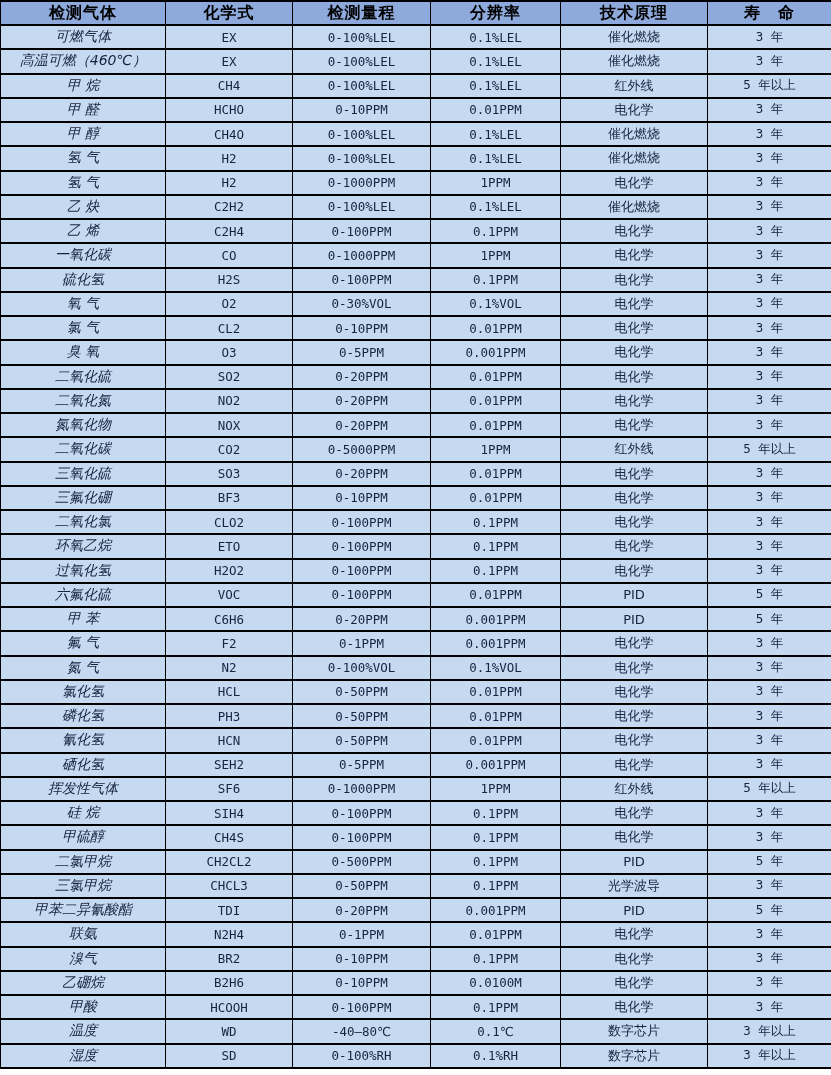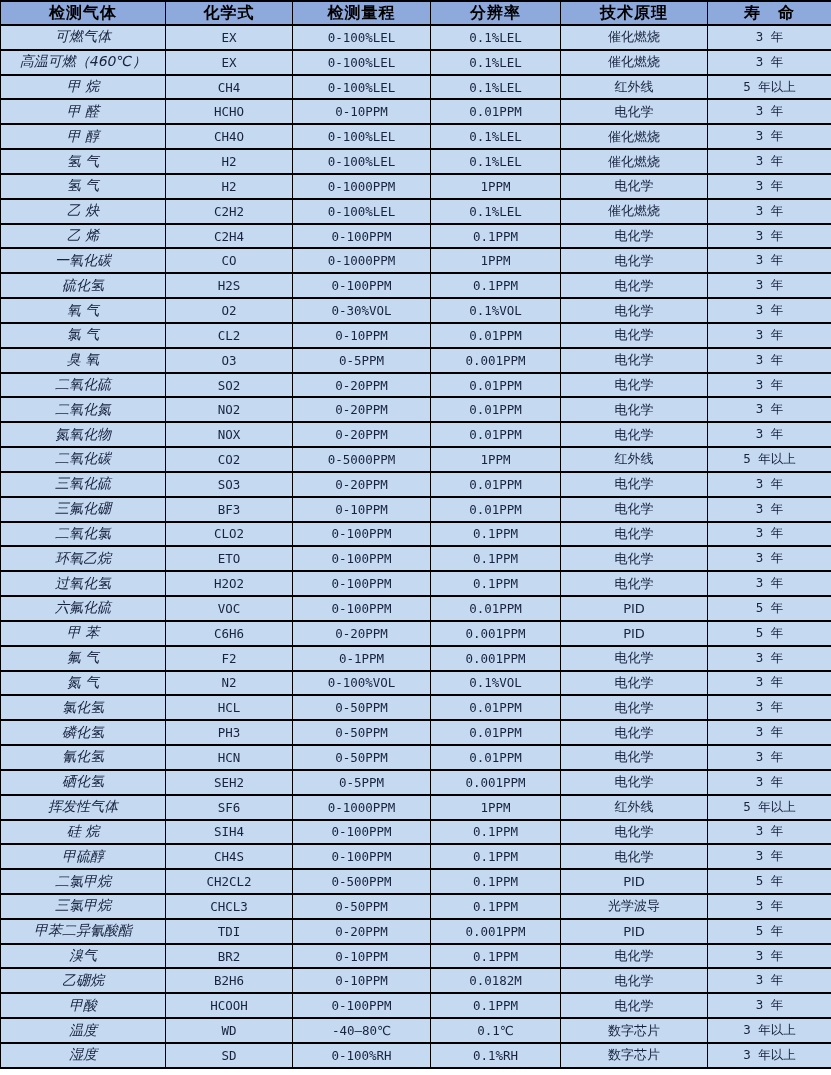--- a/index.html
+++ b/index.html
@@ -366,32 +366,40 @@
       </tr>
       <tr>
         <td>甲苯二异氰酸酯</td>
         <td>TDI</td>
         <td>0-20PPM</td>
         <td>0.001PPM</td>
         <td>PID</td>
         <td>5 年</td>
       </tr>
       <tr>
+        <td>联氨</td>
+        <td>N2H4</td>
+        <td>0-1PPM</td>
+        <td>0.01PPM</td>
+        <td>电化学</td>
+        <td>3 年</td>
+      </tr>
+      <tr>
         <td>溴气</td>
         <td>BR2</td>
         <td>0-10PPM</td>
         <td>0.1PPM</td>
         <td>电化学</td>
         <td>3 年</td>
       </tr>
       <tr>
         <td>乙硼烷</td>
         <td>B2H6</td>
         <td>0-10PPM</td>
-        <td>0.0182M</td>
+        <td>0.0100M</td>
         <td>电化学</td>
         <td>3 年</td>
       </tr>
       <tr>
         <td>甲酸</td>
         <td>HCOOH</td>
         <td>0-100PPM</td>
         <td>0.1PPM</td>
         <td>电化学</td>
         <td>3 年</td>

